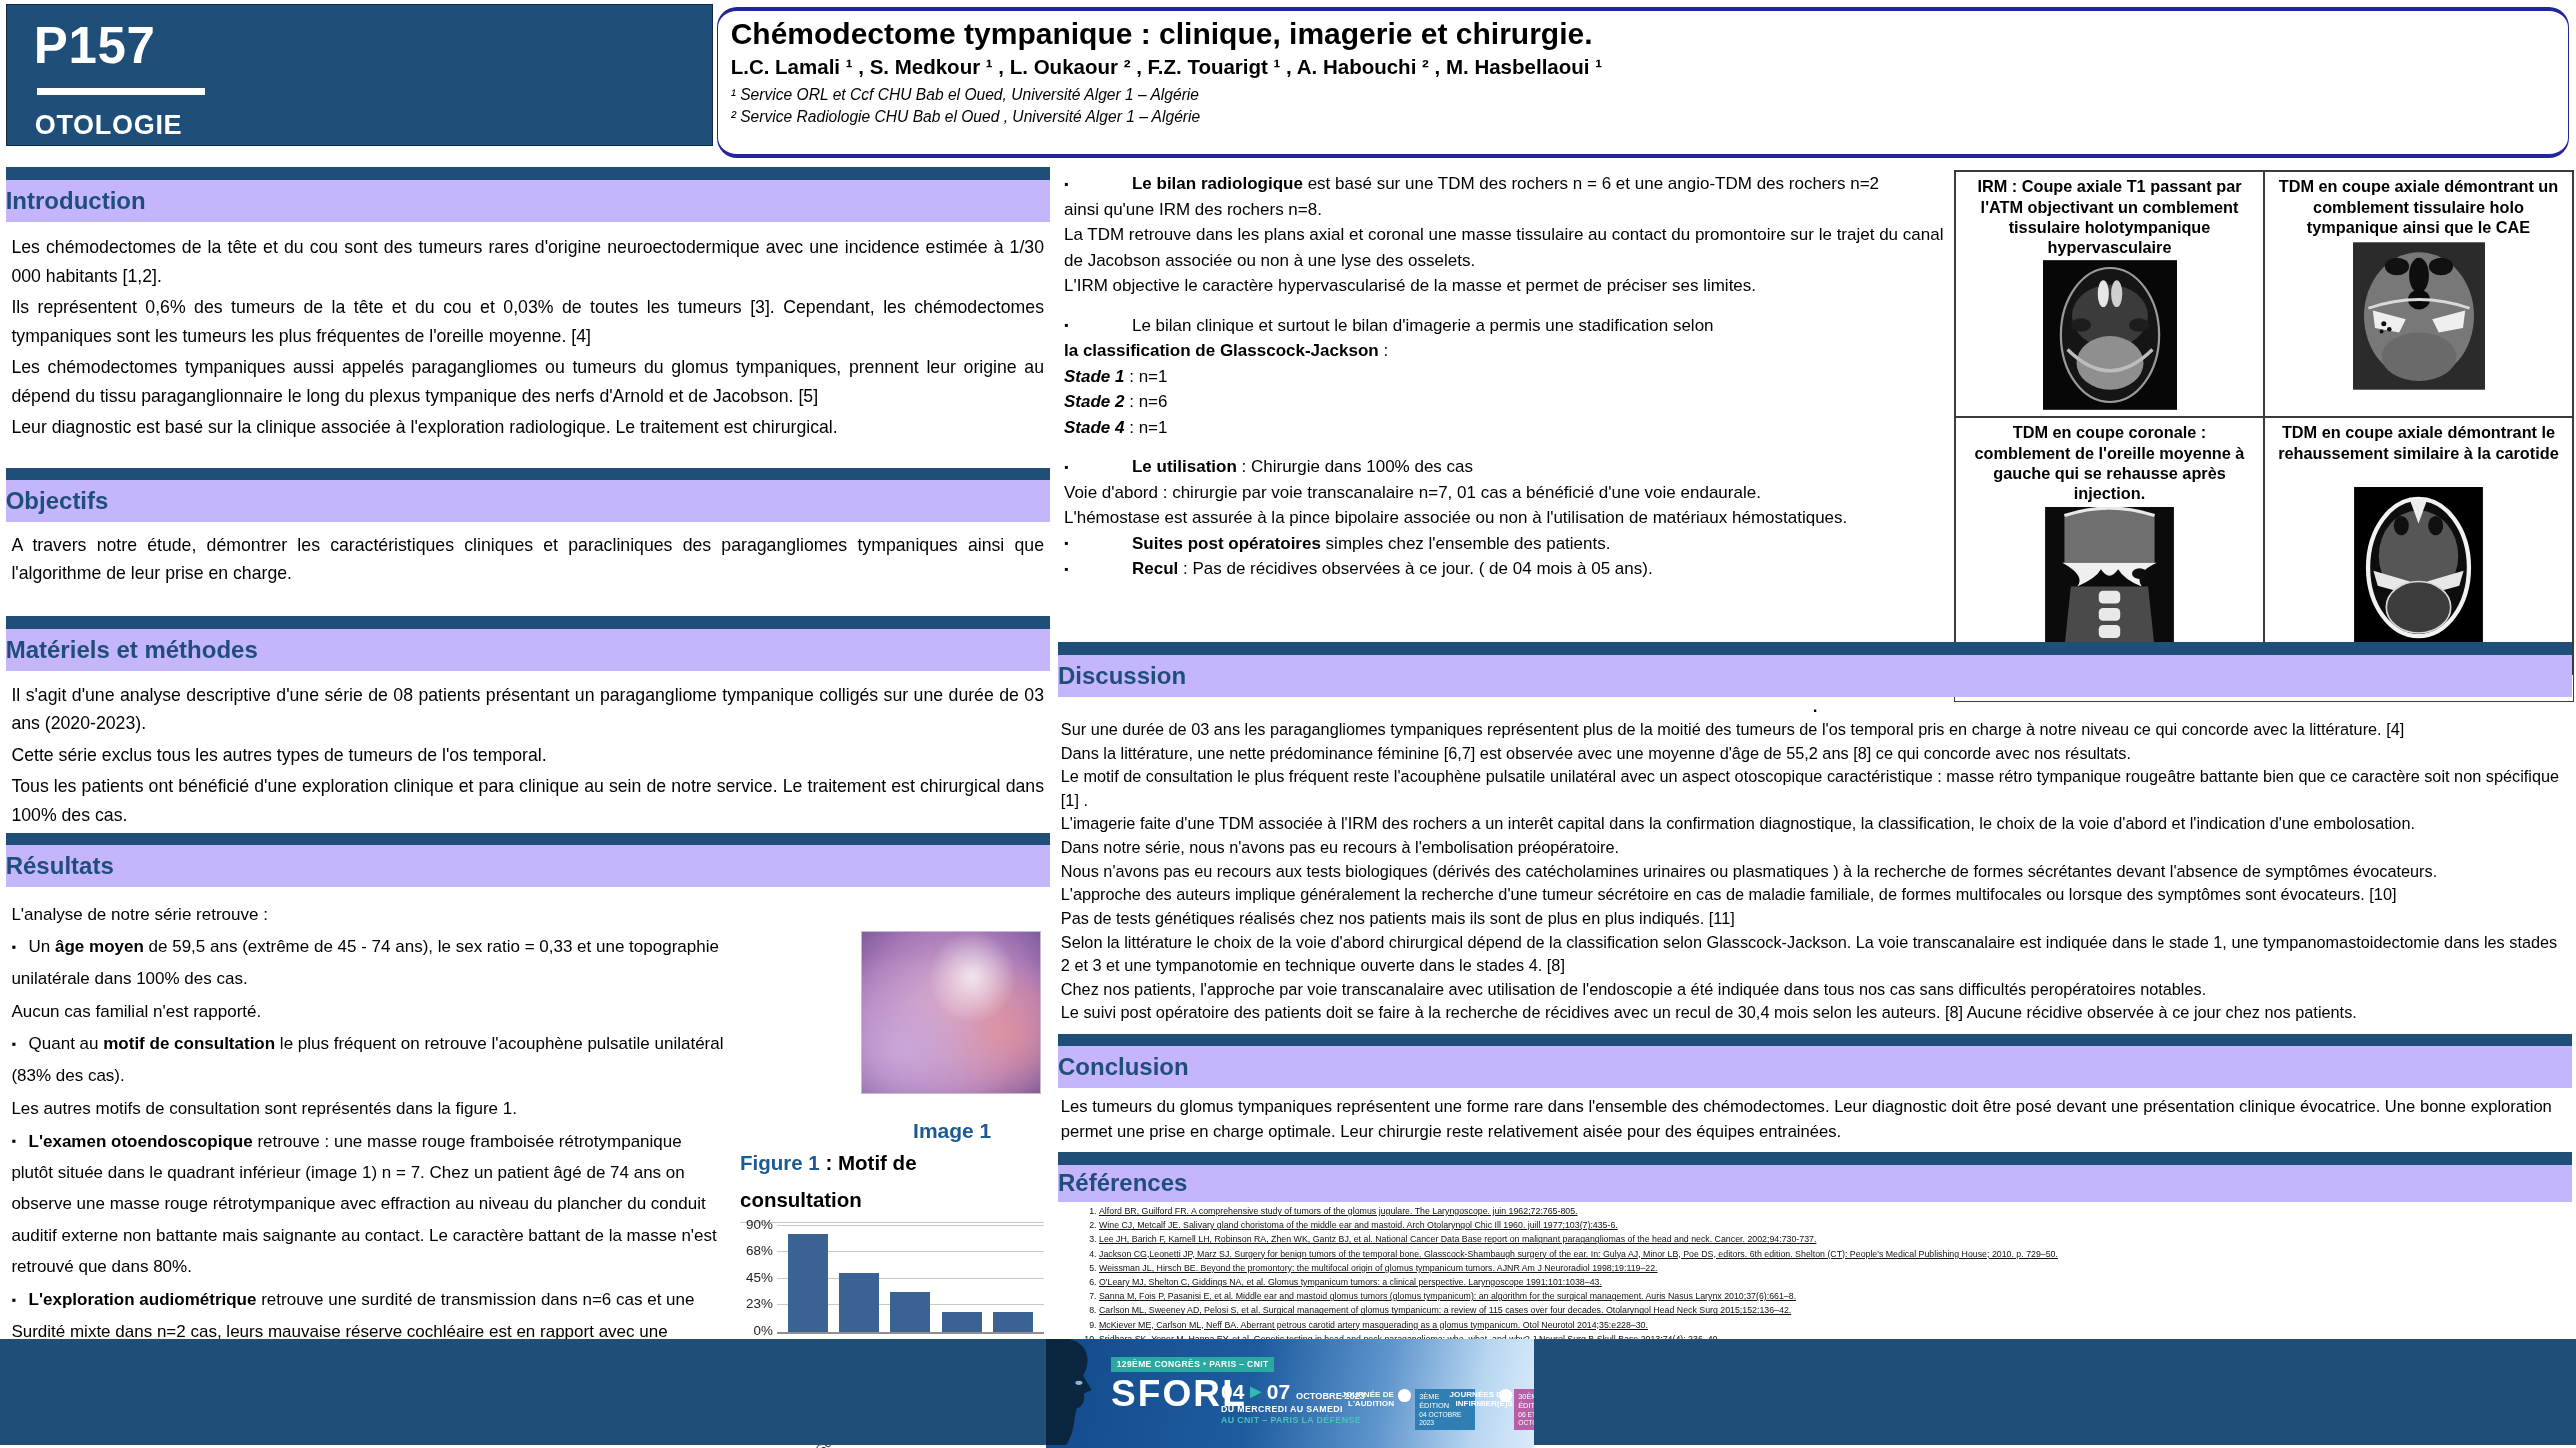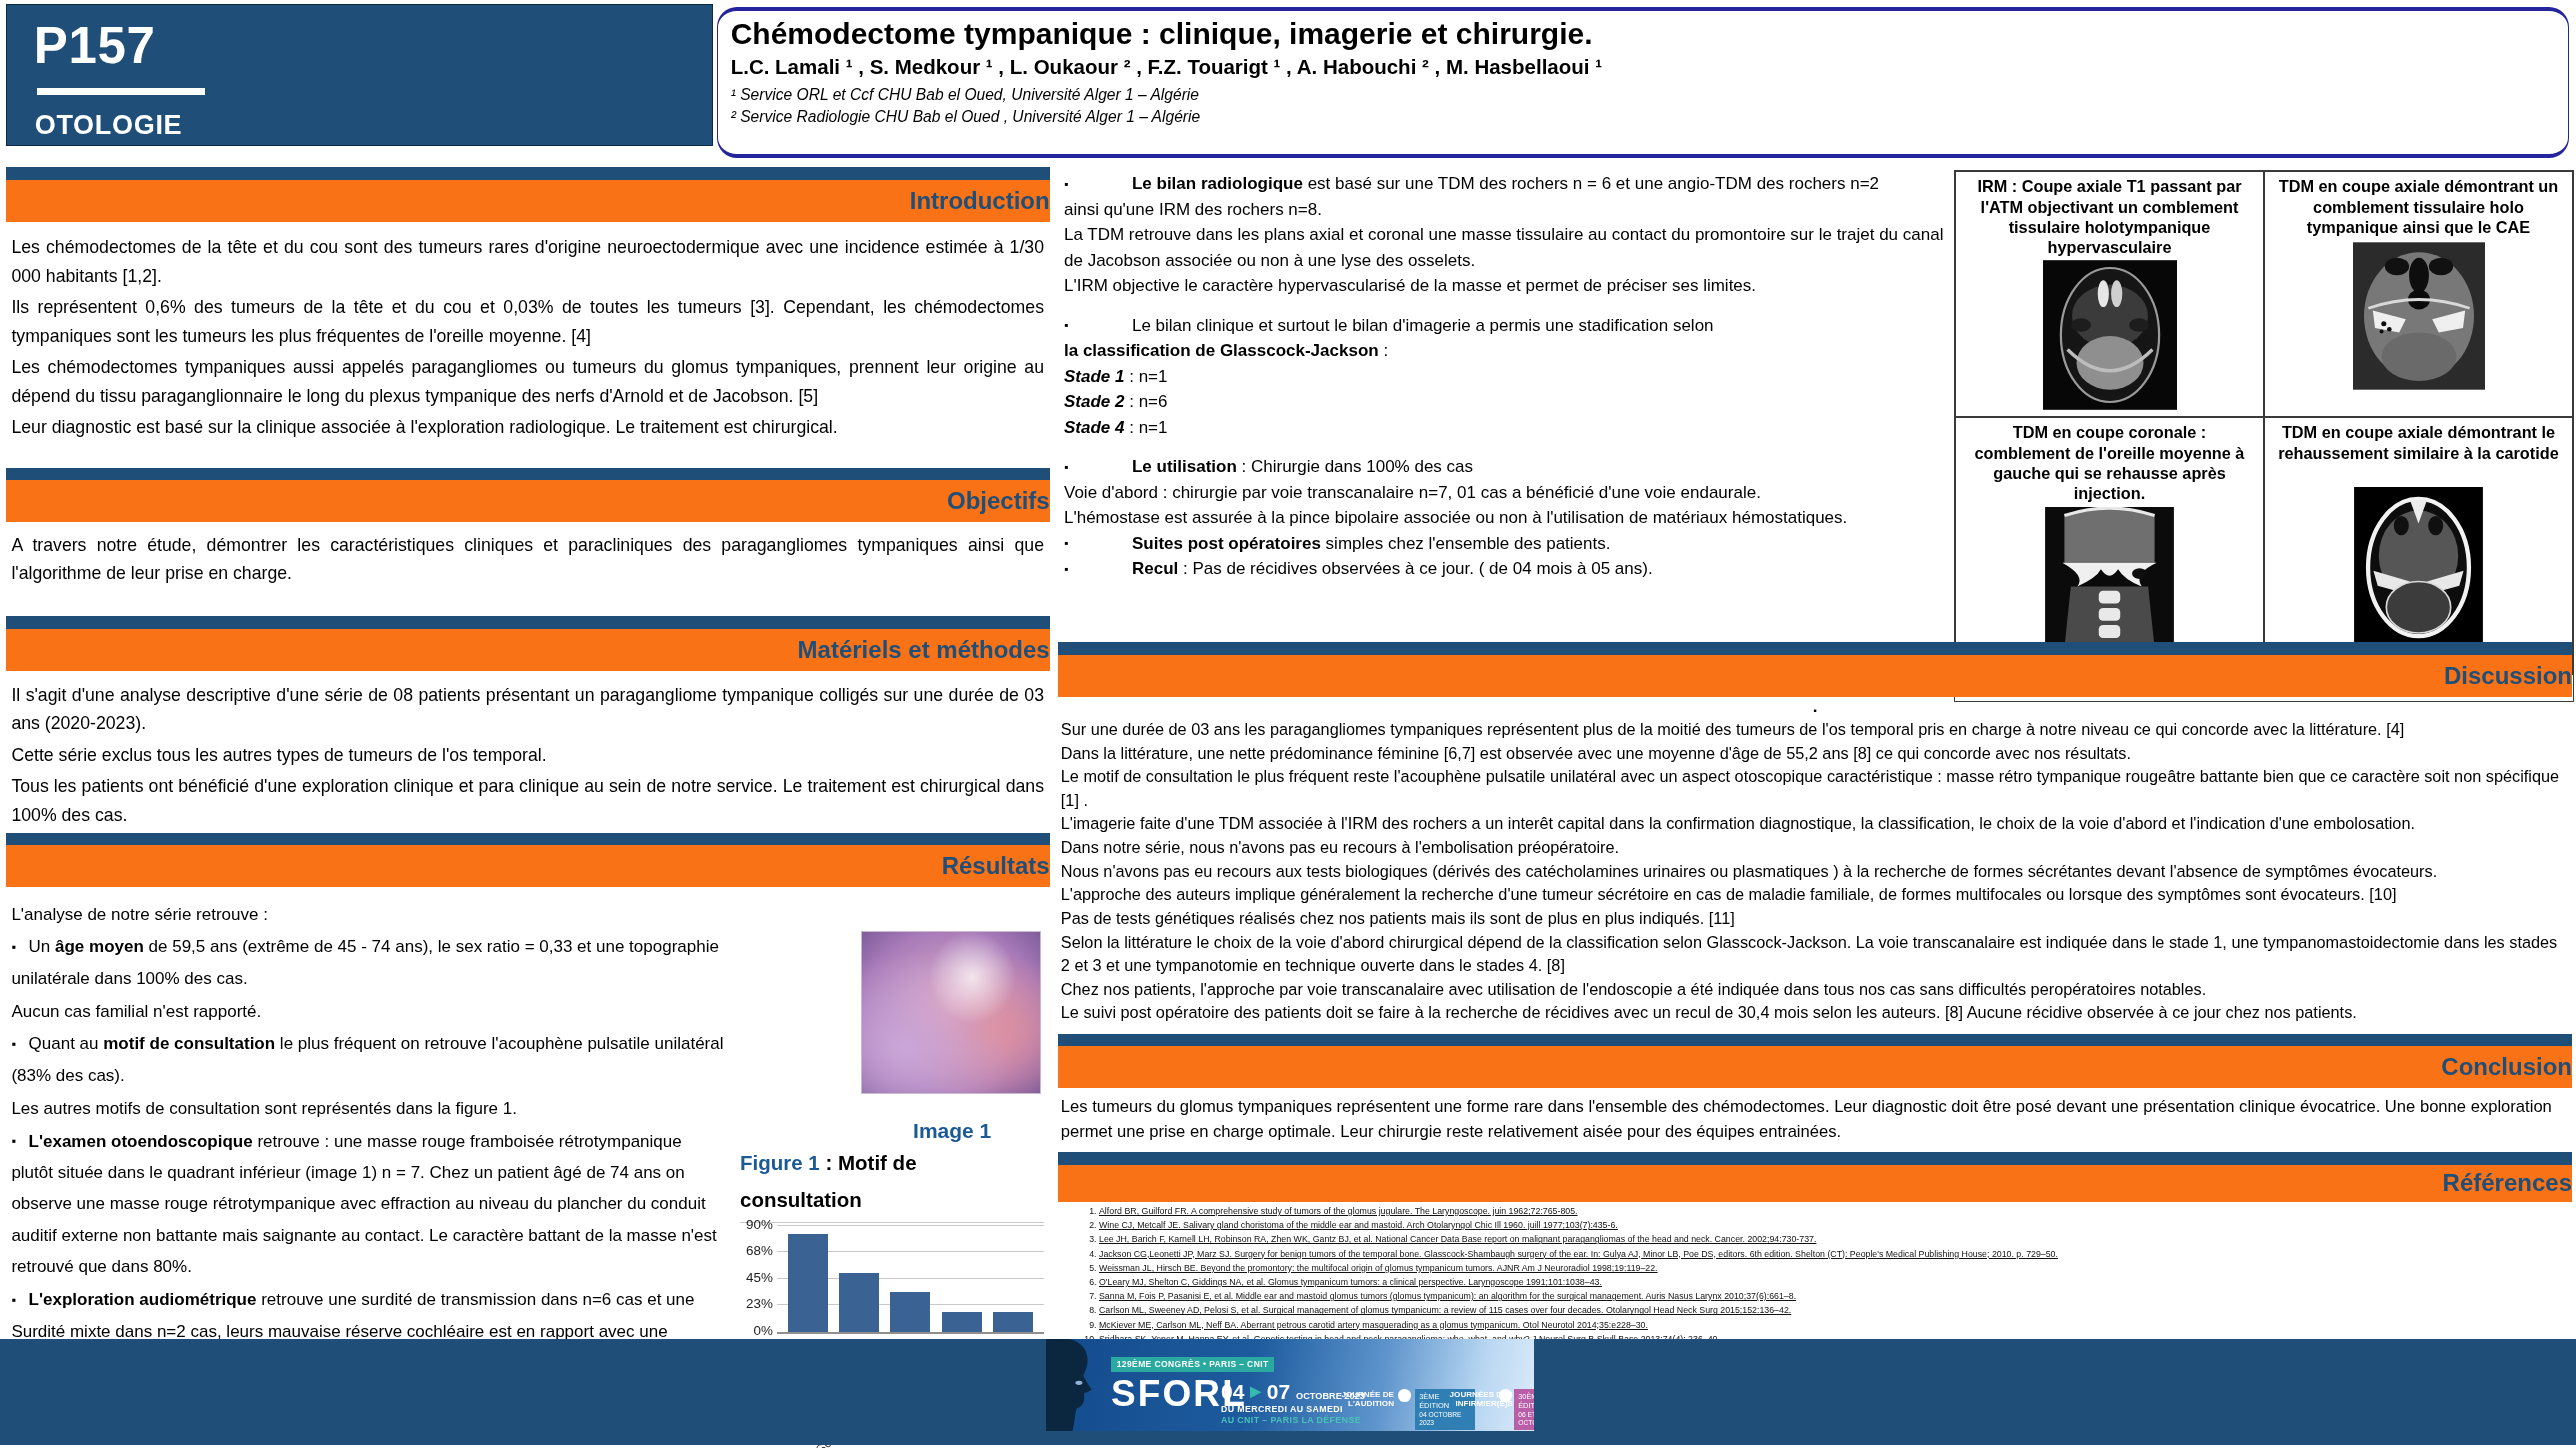--- a/index.html
+++ b/index.html
@@ -15,21 +15,21 @@
   .title-box{left:717px;top:7px;width:1852px;height:151px;background:#fff;
              border-left:1.4px solid #24249c;border-right:1.4px solid #24249c;
              border-top:4.2px solid #24249c;border-bottom:4.2px solid #24249c;padding:4.2px 12.7px 0 12.7px;box-sizing:border-box;border-radius:20px;}
   .title-box h1{margin:1.4px 0 4.2px 0;font-size:30px;font-weight:bold;}
   .authors{font-size:20.5px;font-weight:bold;margin-bottom:5.7px;}
   .affil{font-size:15.6px;font-style:italic;line-height:1.35;}
 
   
   .sec-header{width:100%;}
   .sec-bar{height:12.7px;background:#1F4E79;}
-  .sec-band{height:42px;background:#f97316;display:flex;align-items:center;justify-content:flex-end;}
+  .sec-band{height:42px;background:#c4b5fd;display:flex;align-items:center;justify-content:flex-start;}
   .sec-band span{color:#1F4E79;font-size:24px;font-weight:bold;}
 
   
   .col-left{left:5.7px;top:167px;width:1044px;}
   .col-mid{left:1064px;top:171px;width:889px;font-size:17px;line-height:1.5;}
   .col-right{left:1058px;top:642px;width:1514px;}
   .grid-wrap{left:1954px;top:170px;width:620px;}
 
   .body-text{font-size:17.7px;line-height:1.62;text-align:justify;padding:0 5.7px;}
   .body-text p{margin:2.8px 0;}
@@ -88,21 +88,21 @@
   .disc-text{font-size:16.3px;line-height:1.45;margin-top:2.8px;padding:0 2.8px;}
   .disc-text p{margin:0;}
   .disc-dot{text-align:center;font-size:17px;font-weight:bold;height:18.4px;margin-top:0;}
   .conc-text{font-size:16.6px;line-height:1.5;margin-top:7px;padding:0 2.8px;}
   .refs{margin:4.2px 0 0 0;padding-left:41px;font-size:8.8px;line-height:1.3;color:#111;}
   .refs li{margin:0 0 2.8px 0;text-decoration:underline;}
   .sec-band.small{height:37px;}
 
   
   .footer{left:0;top:1339px;width:2576px;height:106px;background:#1F4E79;}
-  .banner{position:absolute;left:1046px;top:0;width:488px;height:92px;overflow:hidden;
+  .banner{position:absolute;left:1046px;top:0;width:488px;height:110px;overflow:hidden;
           background:linear-gradient(100deg,#134b8c 0%,#1d5b9e 42%,#5d94cc 68%,#b9d7f2 88%,#dcebfa 100%);}
   .silhouette{position:absolute;left:-4.2px;top:0;}
   .congress-badge{position:absolute;left:65px;top:18.4px;background:#2aa9a0;color:#fff;
                   font-size:8.5px;font-weight:bold;padding:2.1px 5.7px;letter-spacing:0.4px;}
   .sforl{position:absolute;left:65px;top:34px;color:#fff;font-size:37px;font-weight:bold;letter-spacing:2.1px;}
   .dates{position:absolute;left:175px;top:41px;color:#fff;font-weight:bold;font-size:21px;}
   .dates .arrow{color:#35b8ae;font-size:14px;vertical-align:2.8px;}
   .dates .suffix{font-size:9.2px;font-weight:bold;}
   .fline1{position:absolute;left:175px;top:65px;color:#fff;font-size:8.8px;font-weight:bold;letter-spacing:0.4px;}
   .fline2{position:absolute;left:175px;top:76px;color:#49c2b8;font-size:8.8px;font-weight:bold;letter-spacing:0.4px;}

